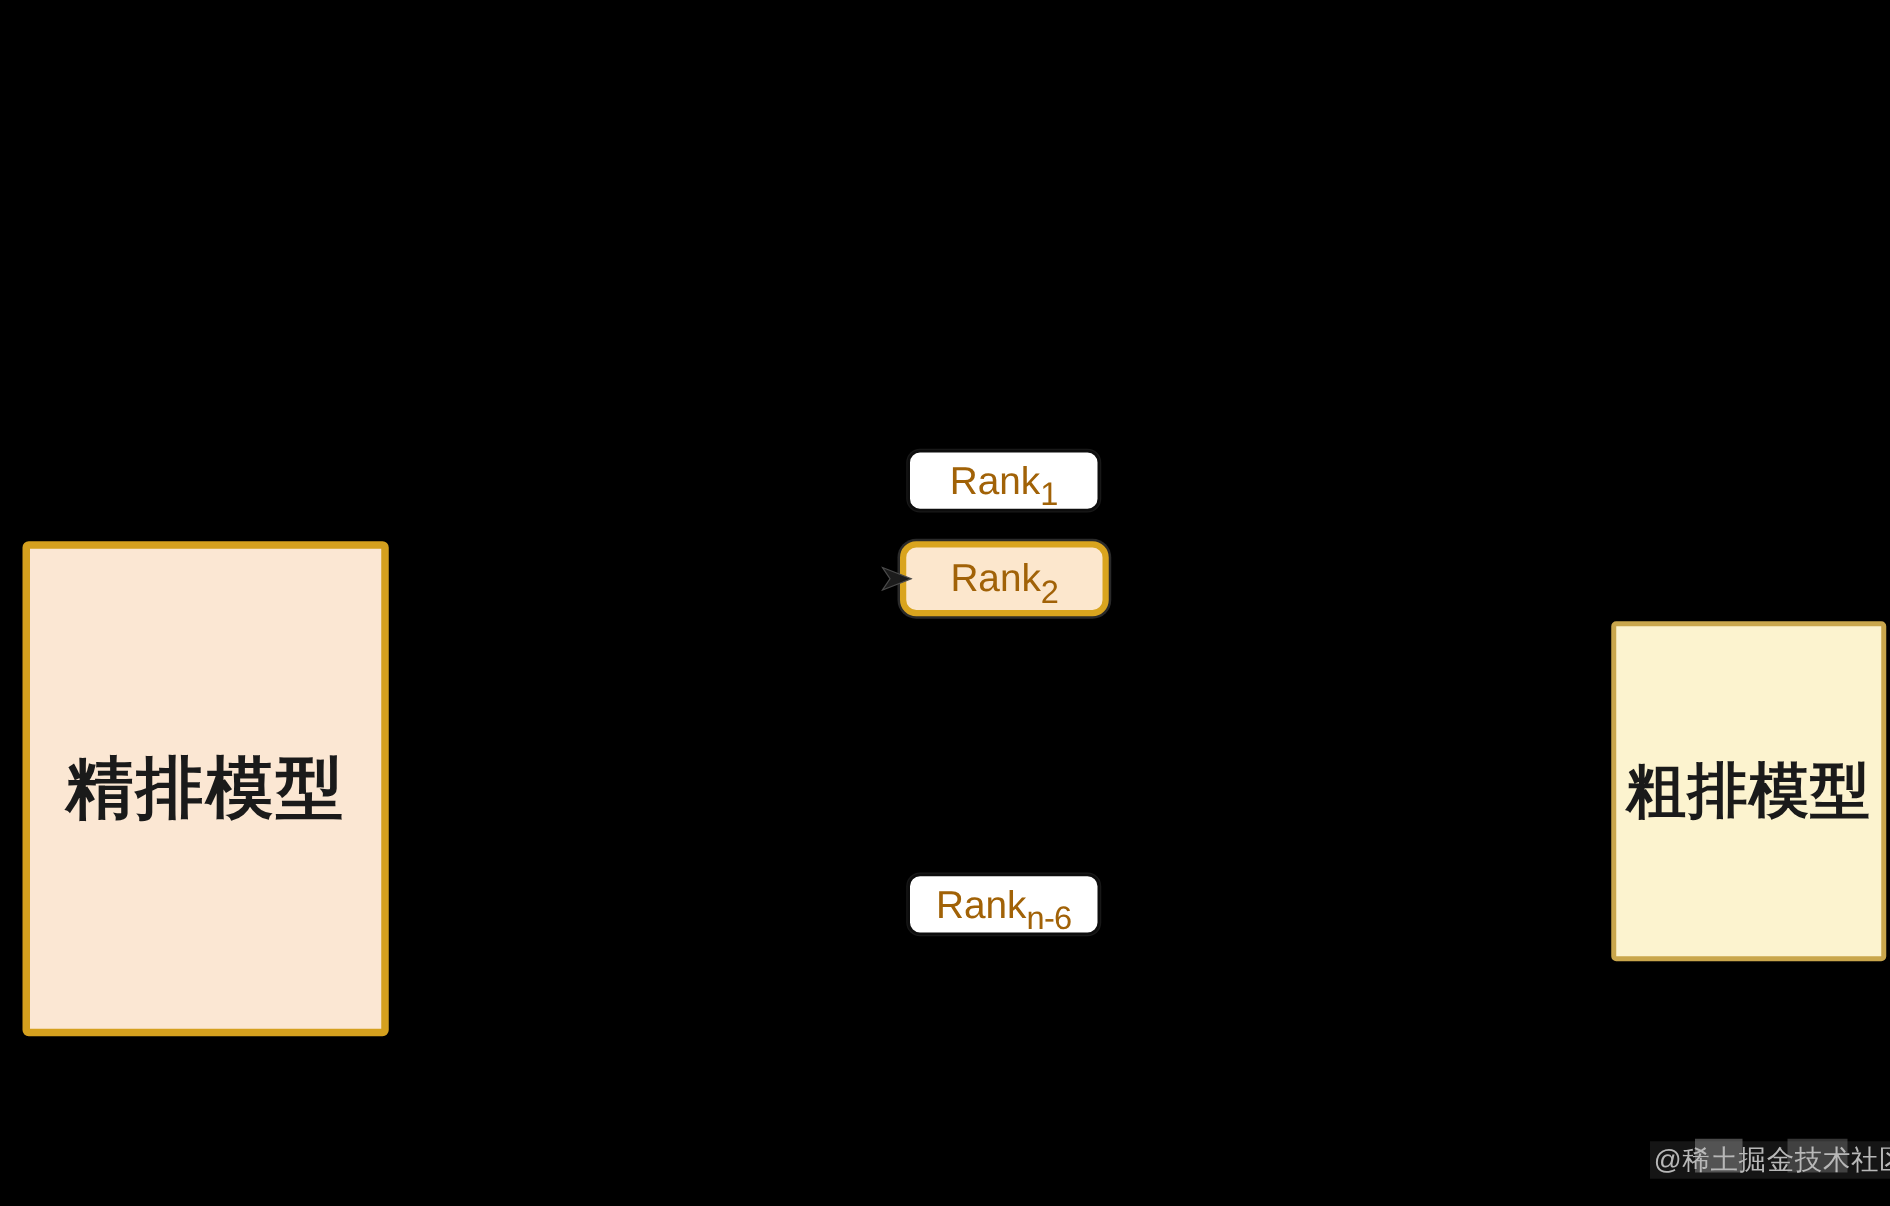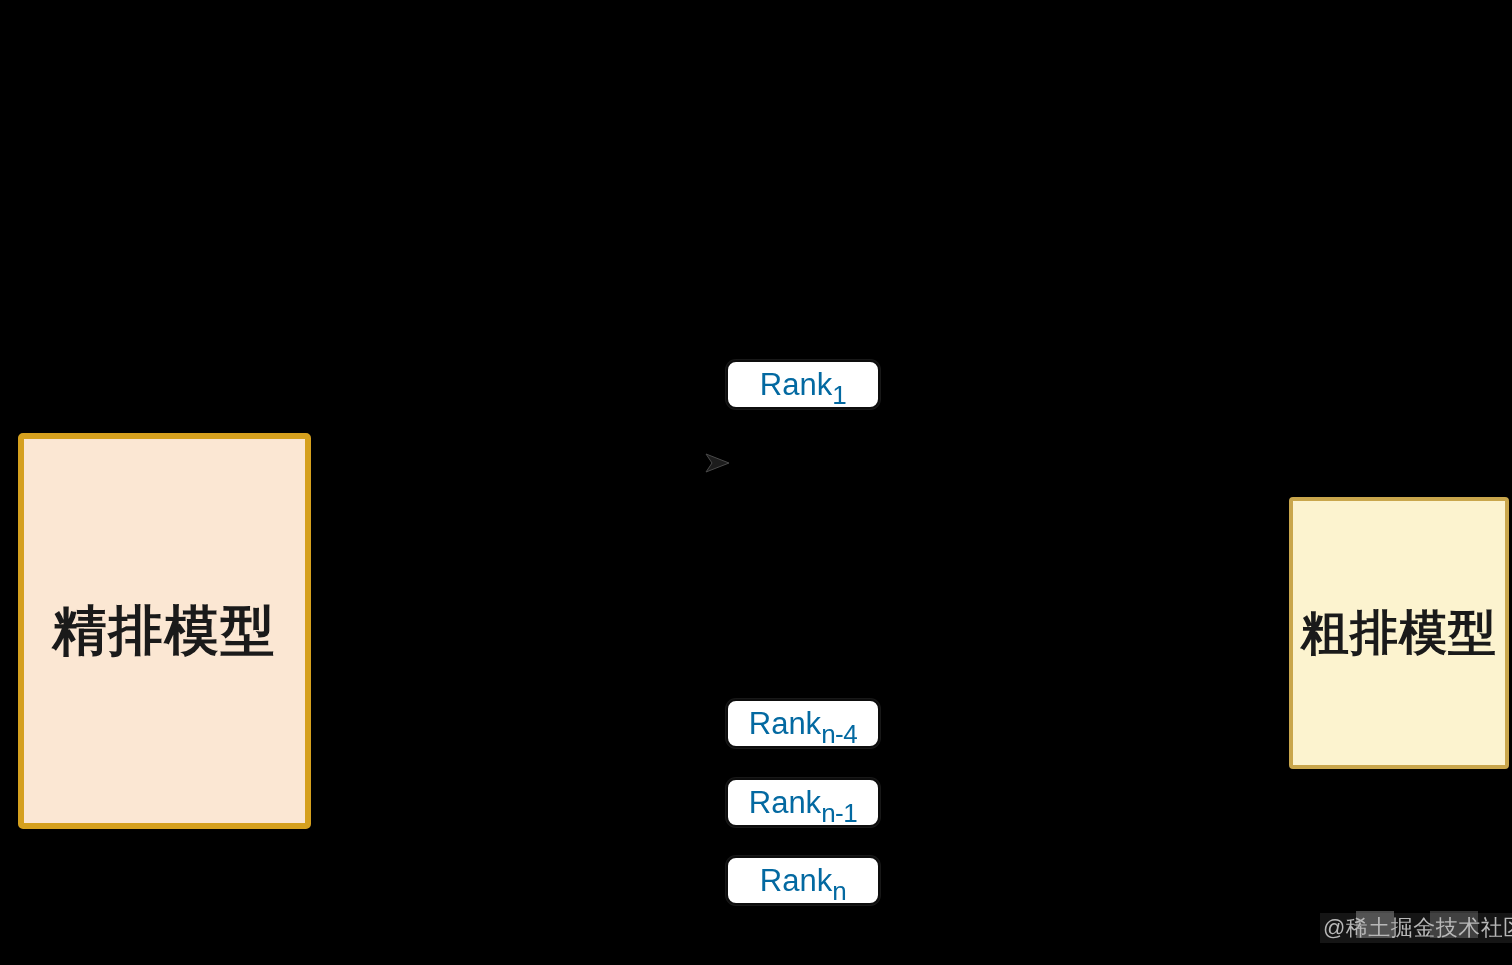--- a/index.html
+++ b/index.html
@@ -57,21 +57,21 @@
     position: absolute;
     left: 726px;
     width: 154px;
     height: 49px;
     background: #FFFFFF;
     border: 2px solid #0d0d0d;
     border-radius: 10px;
     display: flex;
     align-items: center;
     justify-content: center;
-    color: #0369a1;
+    color: #a16207;
     font-size: 31px;
     box-shadow: 0 0 0 1px rgba(70,70,70,0.35);
   }
   .rank-item .sub {
     position: relative;
     top: 9px;
     font-size: 0.84em;
     letter-spacing: -0.5px;
   }
   .rank-item.highlight {
@@ -128,34 +128,31 @@
   </div>
 
   <div class="model-box right">
     <span>粗排模型</span>
   </div>
 
   <div class="rank-item" style="top:360px">
     <span><span>Rank</span><span class="sub">1</span></span>
   </div>
 
+  <div class="rank-item highlight" style="top:433px">
+    <span><span>Rank</span><span class="sub">2</span></span>
+  </div>
 
 
 
   <div class="rank-item" style="top:699px">
-    <span><span>Rank</span><span class="sub">n-4</span></span>
+    <span><span>Rank</span><span class="sub">n-6</span></span>
   </div>
 
-  <div class="rank-item" style="top:778px">
-    <span><span>Rank</span><span class="sub">n-1</span></span>
-  </div>
 
-  <div class="rank-item" style="top:856px">
-    <span><span>Rank</span><span class="sub">n</span></span>
-  </div>
 
   <svg class="arrowhead" viewBox="0 0 25 20">
     <polygon points="1,1 24,10 1,19 7,10" fill="#1c1c1c" stroke="#4a4a4a" stroke-width="1"></polygon>
   </svg>
 
   <div class="wm-block b1"></div>
   <div class="wm-block b2"></div>
   <div class="watermark">
     <span>@稀土掘金技术社区</span>
   </div>

